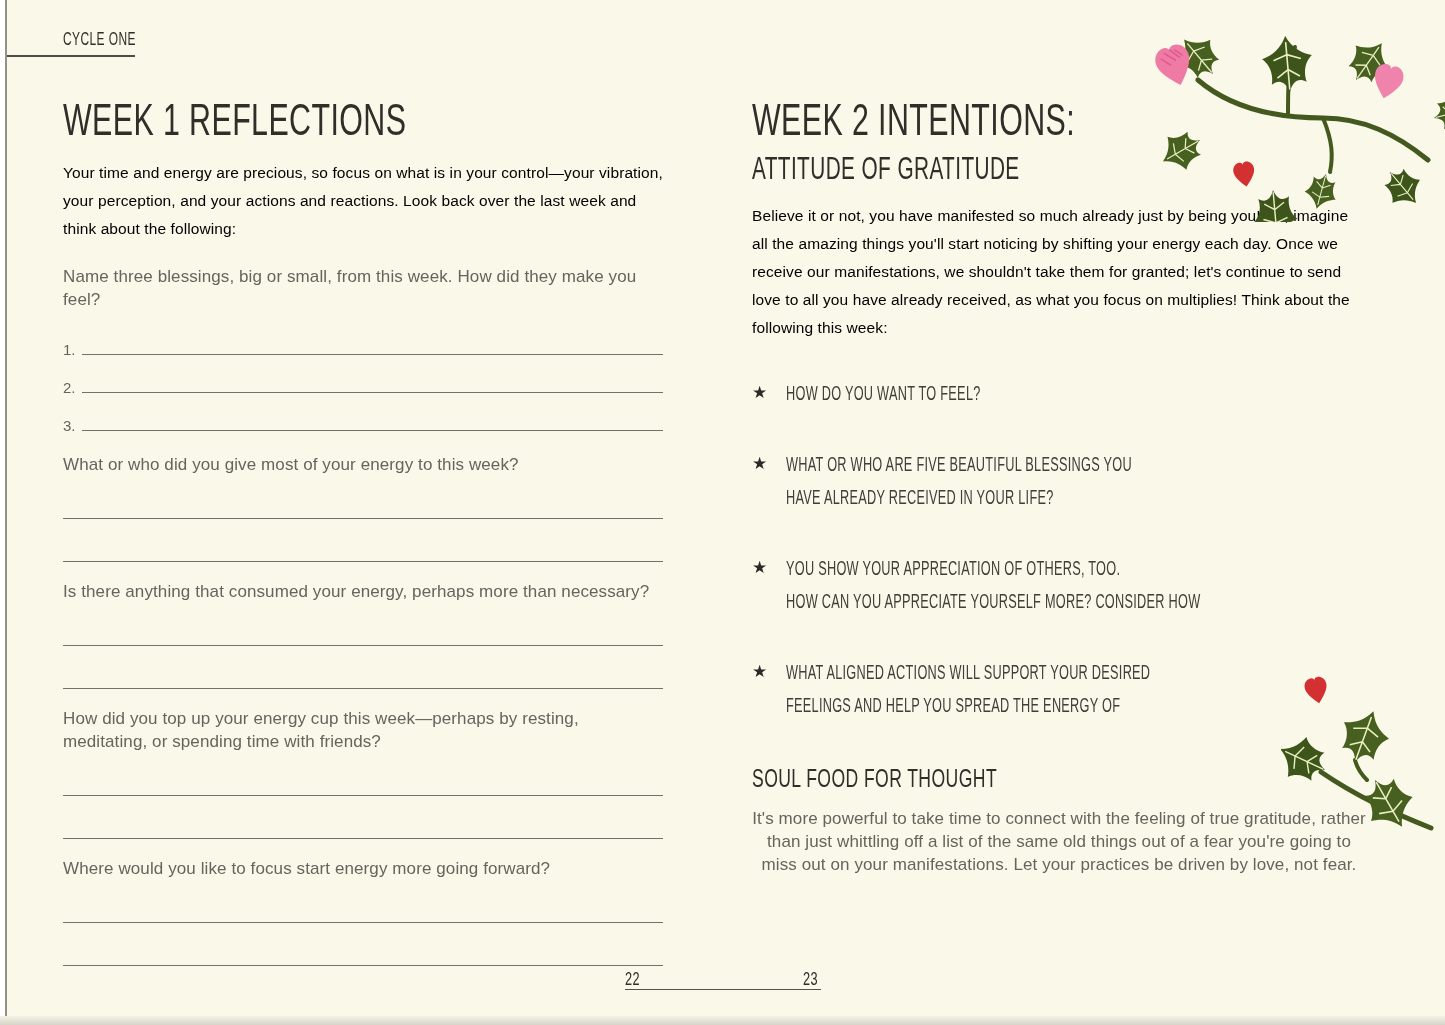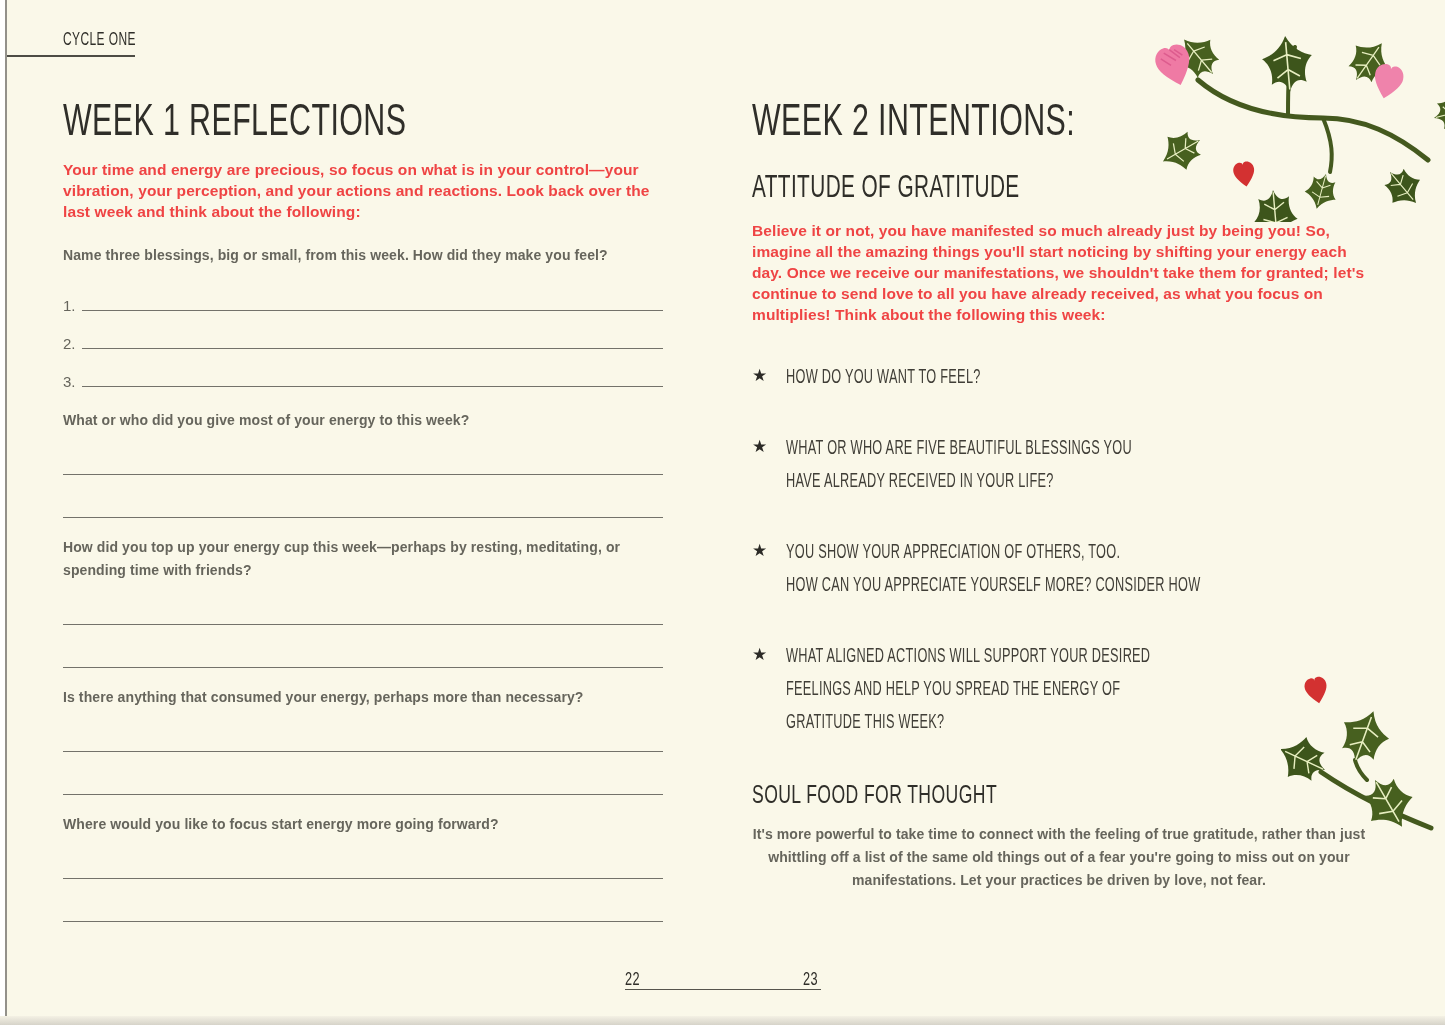--- a/index.html
+++ b/index.html
@@ -34,33 +34,33 @@
   .cycle-header .hand { font-size:15px; }
   .cycle-underline { position:absolute; left:7px; top:55px; width:128px; height:1.5px; background:#4d4c45; }
 
   .page-col { position:absolute; top:95px; }
   .col-left  { left:63px;  width:600px; }
   .col-right { left:752px; width:614px; }
 
   .page-title .hand { font-size:38px; }
   .page-title { line-height:50px; height:50px; }
   .page-subtitle .hand { font-size:26px; }
-  .page-subtitle { line-height:40px; height:40px; margin-top:21px; }
+  .page-subtitle { line-height:40px; height:40px; margin-top:3px; }
 
   .intro {
     margin-top:14px;
-    font-weight:700;
+    font-weight:400;
     font-size:15.5px;
-    line-height:21px;
-    color:#ef4444;
+    line-height:28px;
+    color:#000000;
     letter-spacing:0.1px;
   }
   .question {
-    font-weight:700;
-    font-size:14px;
+    font-weight:400;
+    font-size:17px;
     line-height:23px;
     color:#66655c;
     letter-spacing:0.1px;
   }
   .q-blessings { margin-top:22px; }
 
   .numbered { margin-top:10px; }
   .num-row { display:flex; align-items:flex-end; height:38px; }
   .num-label { font-size:15px; color:#66655c; padding-right:6px; line-height:18px; }
   .num-rule { flex:1; border-bottom:1.2px solid #73726a; height:1px; margin-bottom:4px; }
@@ -129,27 +129,27 @@
     </div>
   </div>
 
   <div class="q-block">
     <p class="question">What or who did you give most of your energy to this week?</p>
     <div class="rule"></div>
     <div class="rule"></div>
   </div>
 
   <div class="q-block">
+    <p class="question">Is there anything that consumed your energy, perhaps more than necessary?</p>
+    <div class="rule"></div>
+    <div class="rule"></div>
+  </div>
+
+  <div class="q-block">
     <p class="question">How did you top up your energy cup this week—perhaps by resting, meditating, or spending time with friends?</p>
-    <div class="rule"></div>
-    <div class="rule"></div>
-  </div>
-
-  <div class="q-block">
-    <p class="question">Is there anything that consumed your energy, perhaps more than necessary?</p>
     <div class="rule"></div>
     <div class="rule"></div>
   </div>
 
   <div class="q-block">
     <p class="question">Where would you like to focus start energy more going forward?</p>
     <div class="rule"></div>
     <div class="rule"></div>
   </div>
 </div>
@@ -182,21 +182,20 @@
       <div class="bullet-lines">
         <div><span class="hand bullet-line">YOU SHOW YOUR APPRECIATION OF OTHERS, TOO.</span></div>
         <div><span class="hand bullet-line">HOW CAN YOU APPRECIATE YOURSELF MORE? CONSIDER HOW</span></div>
       </div>
     </div>
     <div class="bullet">
       <span class="star">★</span>
       <div class="bullet-lines">
         <div><span class="hand bullet-line">WHAT ALIGNED ACTIONS WILL SUPPORT YOUR DESIRED</span></div>
         <div><span class="hand bullet-line">FEELINGS AND HELP YOU SPREAD THE ENERGY OF</span></div>
-        <div><span class="hand bullet-line">GRATITUDE THIS WEEK?</span></div>
       </div>
     </div>
   </div>
 
   <div class="soul-title">
     <span class="hand">SOUL FOOD FOR THOUGHT</span>
   </div>
   <p class="question soul-text">It's more powerful to take time to connect with the feeling of true gratitude, rather than just whittling off a list of the same old things out of a fear you're going to miss out on your manifestations. Let your practices be driven by love, not fear.</p>
 </div>
 

